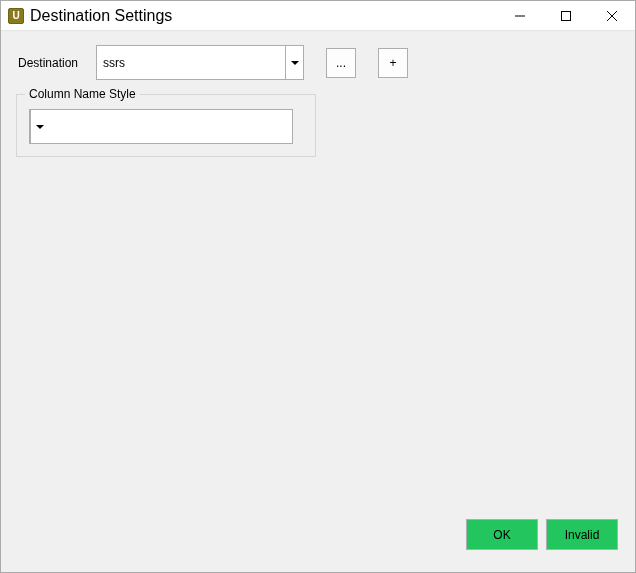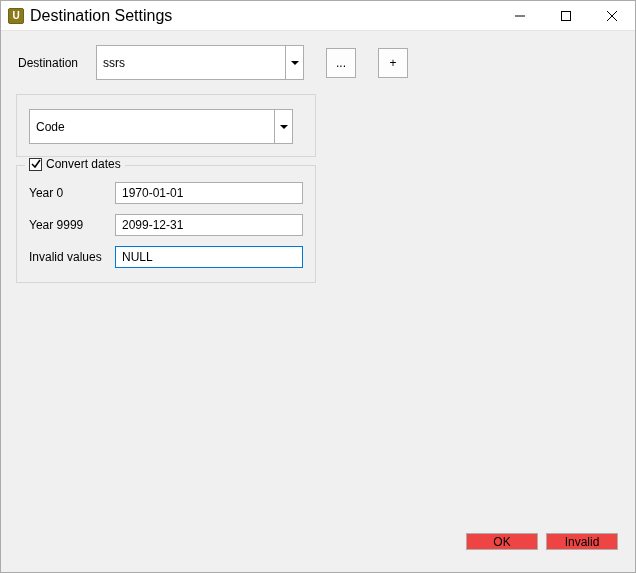--- a/index.html
+++ b/index.html
@@ -120,22 +120,22 @@
     padding:2px 6px;
     font-family:inherit;font-size:12px;
   }
   .txt.focused { border:1px solid #0078d7; outline:none; }
   .content-fill { flex:1; }
   .footer {
     display:flex;justify-content:flex-end;gap:8px;
     padding: 4px 2px 6px 0;
   }
   .btn {
-    width:72px;height:17px;
-    border:1px solid #adadad;background:#ef4444;
+    width:72px;height:31px;
+    border:1px solid #adadad;background:#22c55e;
     display:flex;align-items:center;justify-content:center;
     font-size:12px;
   }
 </style>
 </head>
 <body>
 
 <div class="window">
 
   <div class="titlebar">
@@ -172,53 +172,30 @@
           <svg width="8" height="4" viewBox="0 0 8 4">
               <polygon points="0,0 8,0 4,4" fill="#000"></polygon>
             </svg>
         </div>
       </div>
       <div class="sqbtn">...</div>
       <div class="sqbtn">+</div>
     </div>
 
     <div class="groupbox group-colstyle">
+      <div class="legend">Column Name Style</div>
       <div class="combo combo-colstyle">
-        <div class="combo-text">Code</div>
         <div class="combo-btn">
           <svg width="8" height="4" viewBox="0 0 8 4">
               <polygon points="0,0 8,0 4,4" fill="#000"></polygon>
             </svg>
         </div>
       </div>
     </div>
 
-    <div class="groupbox group-convert">
-      <div class="legend-check">
-        <div class="chk">
-          <svg width="10" height="10" viewBox="0 0 10 10">
-              <polyline points="1,5 4,8 9,1" fill="none" stroke="#000" stroke-width="1.5"></polyline>
-            </svg>
-        </div>
-        <span>Convert dates</span>
-      </div>
-
-      <div class="formrow">
-        <div class="formlbl">Year 0</div>
-        <input class="txt" value="1970-01-01" style="">
-      </div>
-      <div class="formrow">
-        <div class="formlbl">Year 9999</div>
-        <input class="txt" value="2099-12-31" style="">
-      </div>
-      <div class="formrow">
-        <div class="formlbl">Invalid values</div>
-        <input class="txt focused" value="NULL" style="">
-      </div>
-    </div>
 
     <div class="content-fill"></div>
 
     <div class="footer">
       <div class="btn">OK</div>
       <div class="btn">Invalid</div>
     </div>
 
   </div>
 </div>

